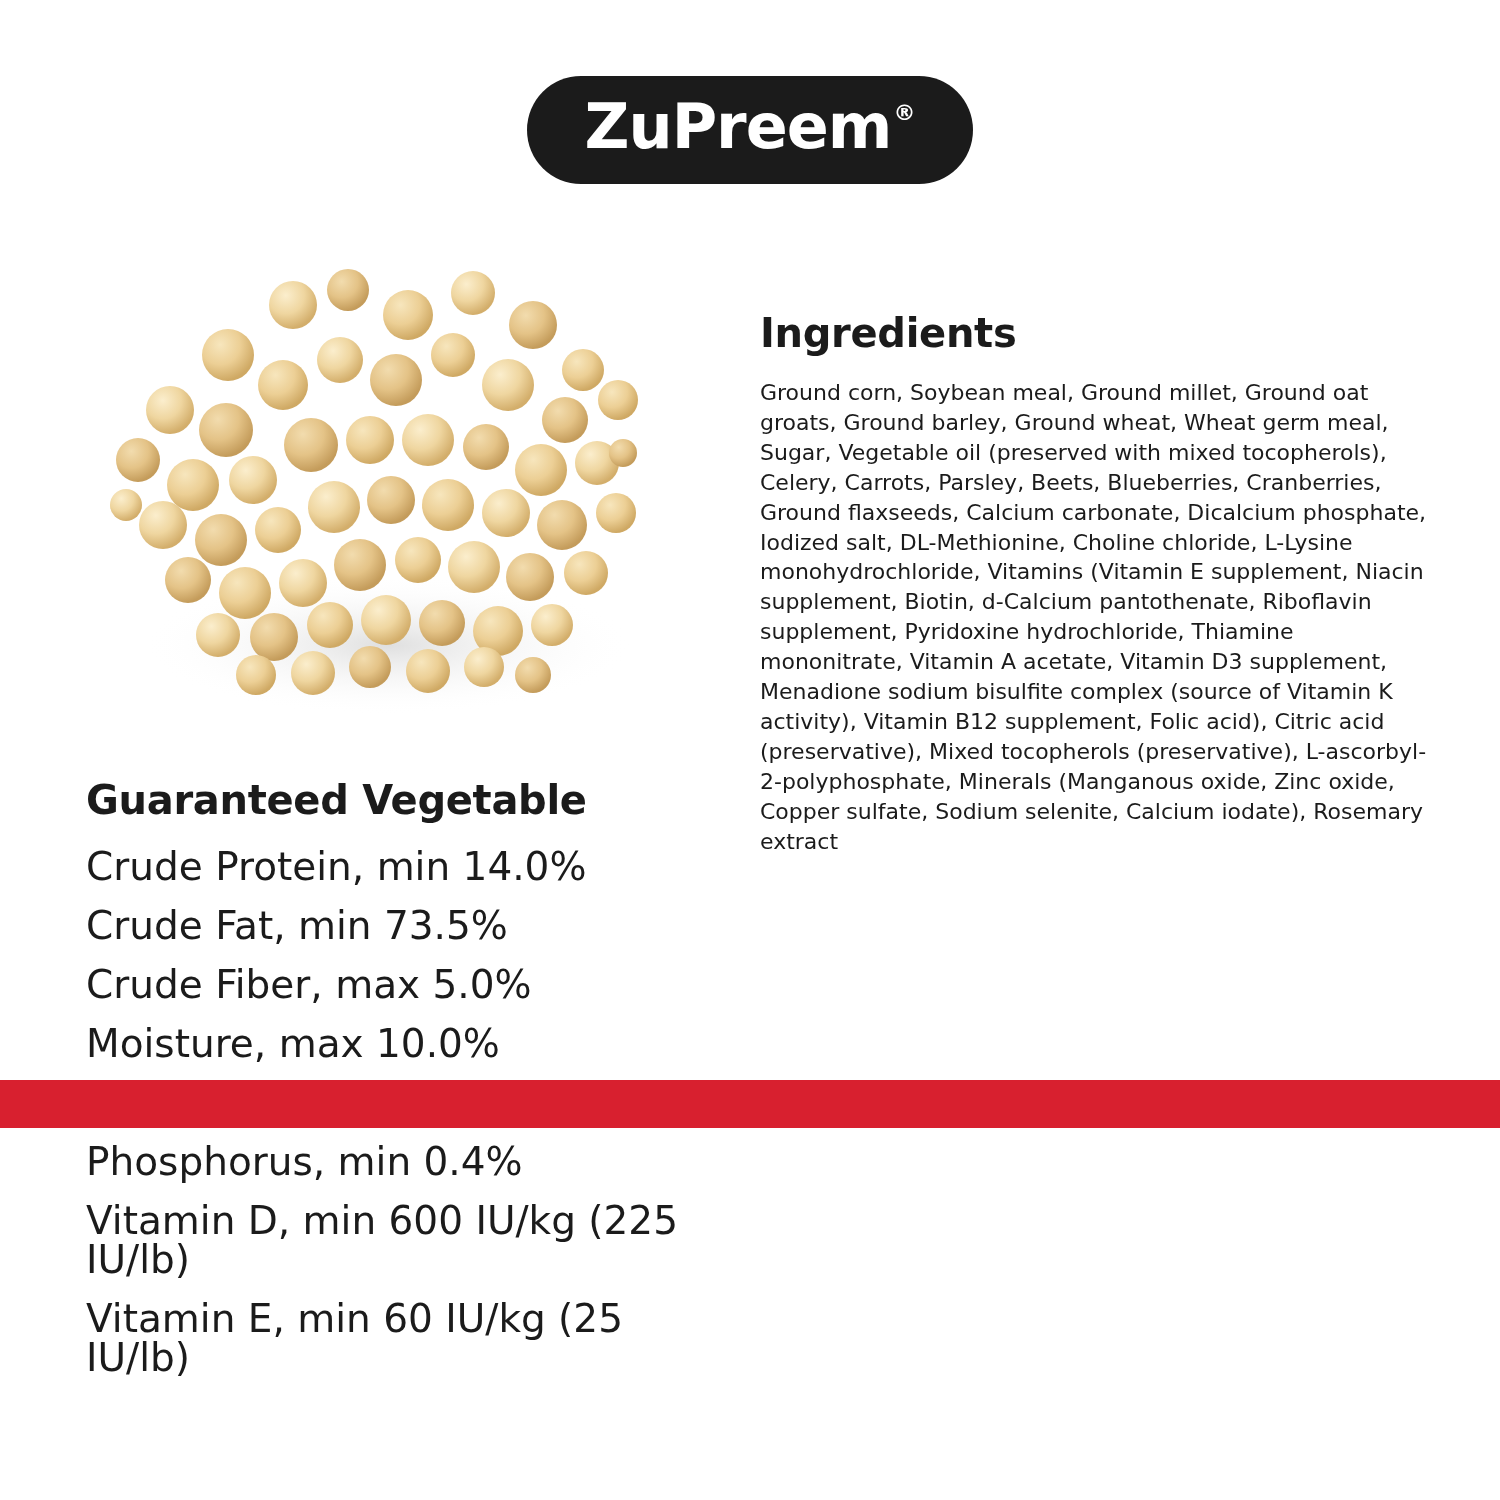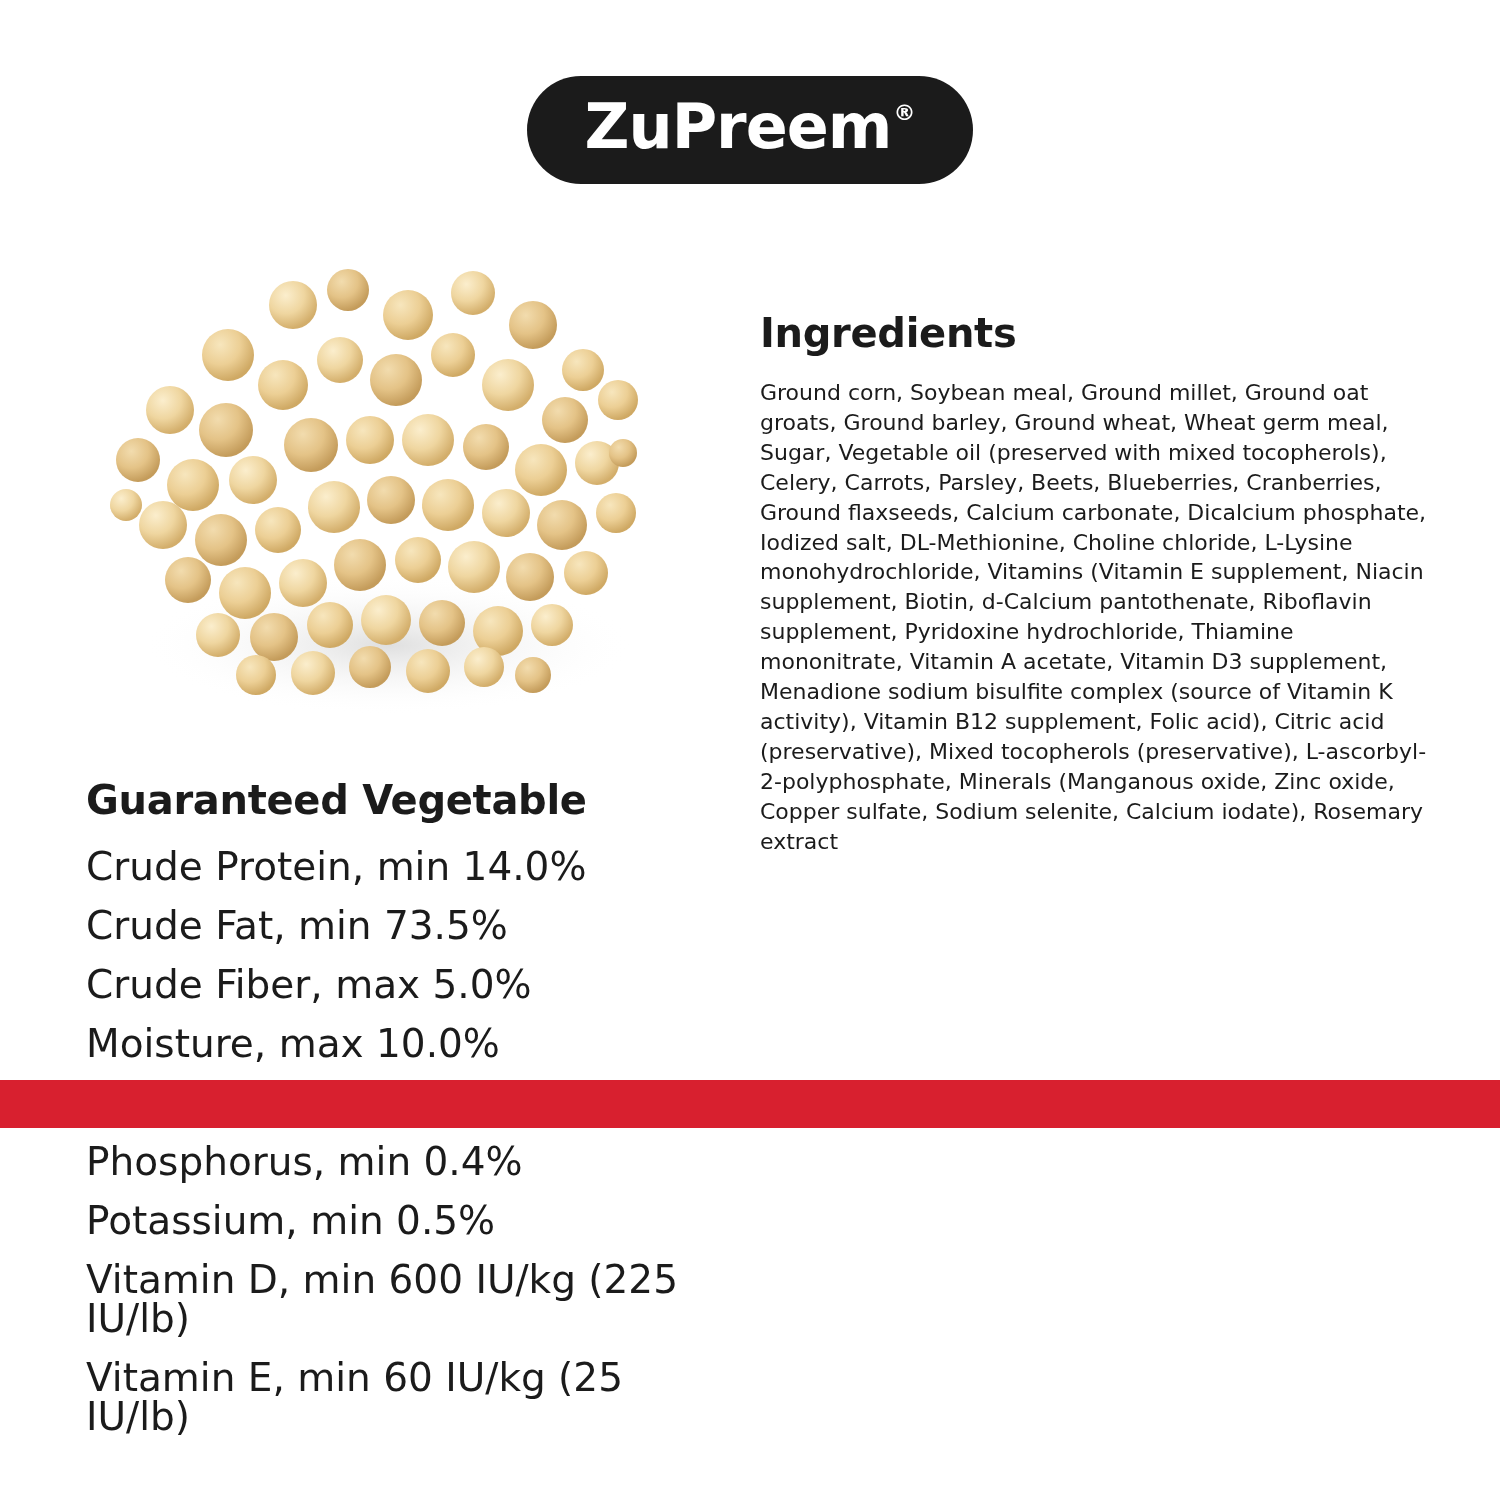--- a/index.html
+++ b/index.html
@@ -224,21 +224,20 @@
     </div>
 
     <h2 class="ga-title">Guaranteed Vegetable</h2>
     <ul class="ga-list">
       <li>Crude Protein, min 14.0%</li>
       <li>Crude Fat, min 73.5%</li>
       <li>Crude Fiber, max 5.0%</li>
       <li>Moisture, max 10.0%</li>
       <li>Methionine, min 0.4%</li>
       <li>Phosphorus, min 0.4%</li>
-      <li>Potassium, min 0.5%</li>
       <li>Vitamin D, min 600 IU/kg (225 IU/lb)</li>
       <li>Vitamin E, min 60 IU/kg (25 IU/lb)</li>
     </ul>
   </div>
 
   <div class="right-col">
     <h2 class="ing-title">Ingredients</h2>
     <p class="ing-body">Ground corn, Soybean meal, Ground millet, Ground oat groats, Ground barley, Ground wheat, Wheat germ meal, Sugar, Vegetable oil (preserved with mixed tocopherols), Celery, Carrots, Parsley, Beets, Blueberries, Cranberries, Ground flaxseeds, Calcium carbonate, Dicalcium phosphate, Iodized salt, DL-Methionine, Choline chloride, L-Lysine monohydrochloride, Vitamins (Vitamin E supplement, Niacin supplement, Biotin, d-Calcium pantothenate, Riboflavin supplement, Pyridoxine hydrochloride, Thiamine mononitrate, Vitamin A acetate, Vitamin D3 supplement, Menadione sodium bisulfite complex (source of Vitamin K activity), Vitamin B12 supplement, Folic acid), Citric acid (preservative), Mixed tocopherols (preservative), L-ascorbyl-2-polyphosphate, Minerals (Manganous oxide, Zinc oxide, Copper sulfate, Sodium selenite, Calcium iodate), Rosemary extract</p>
   </div>
 

